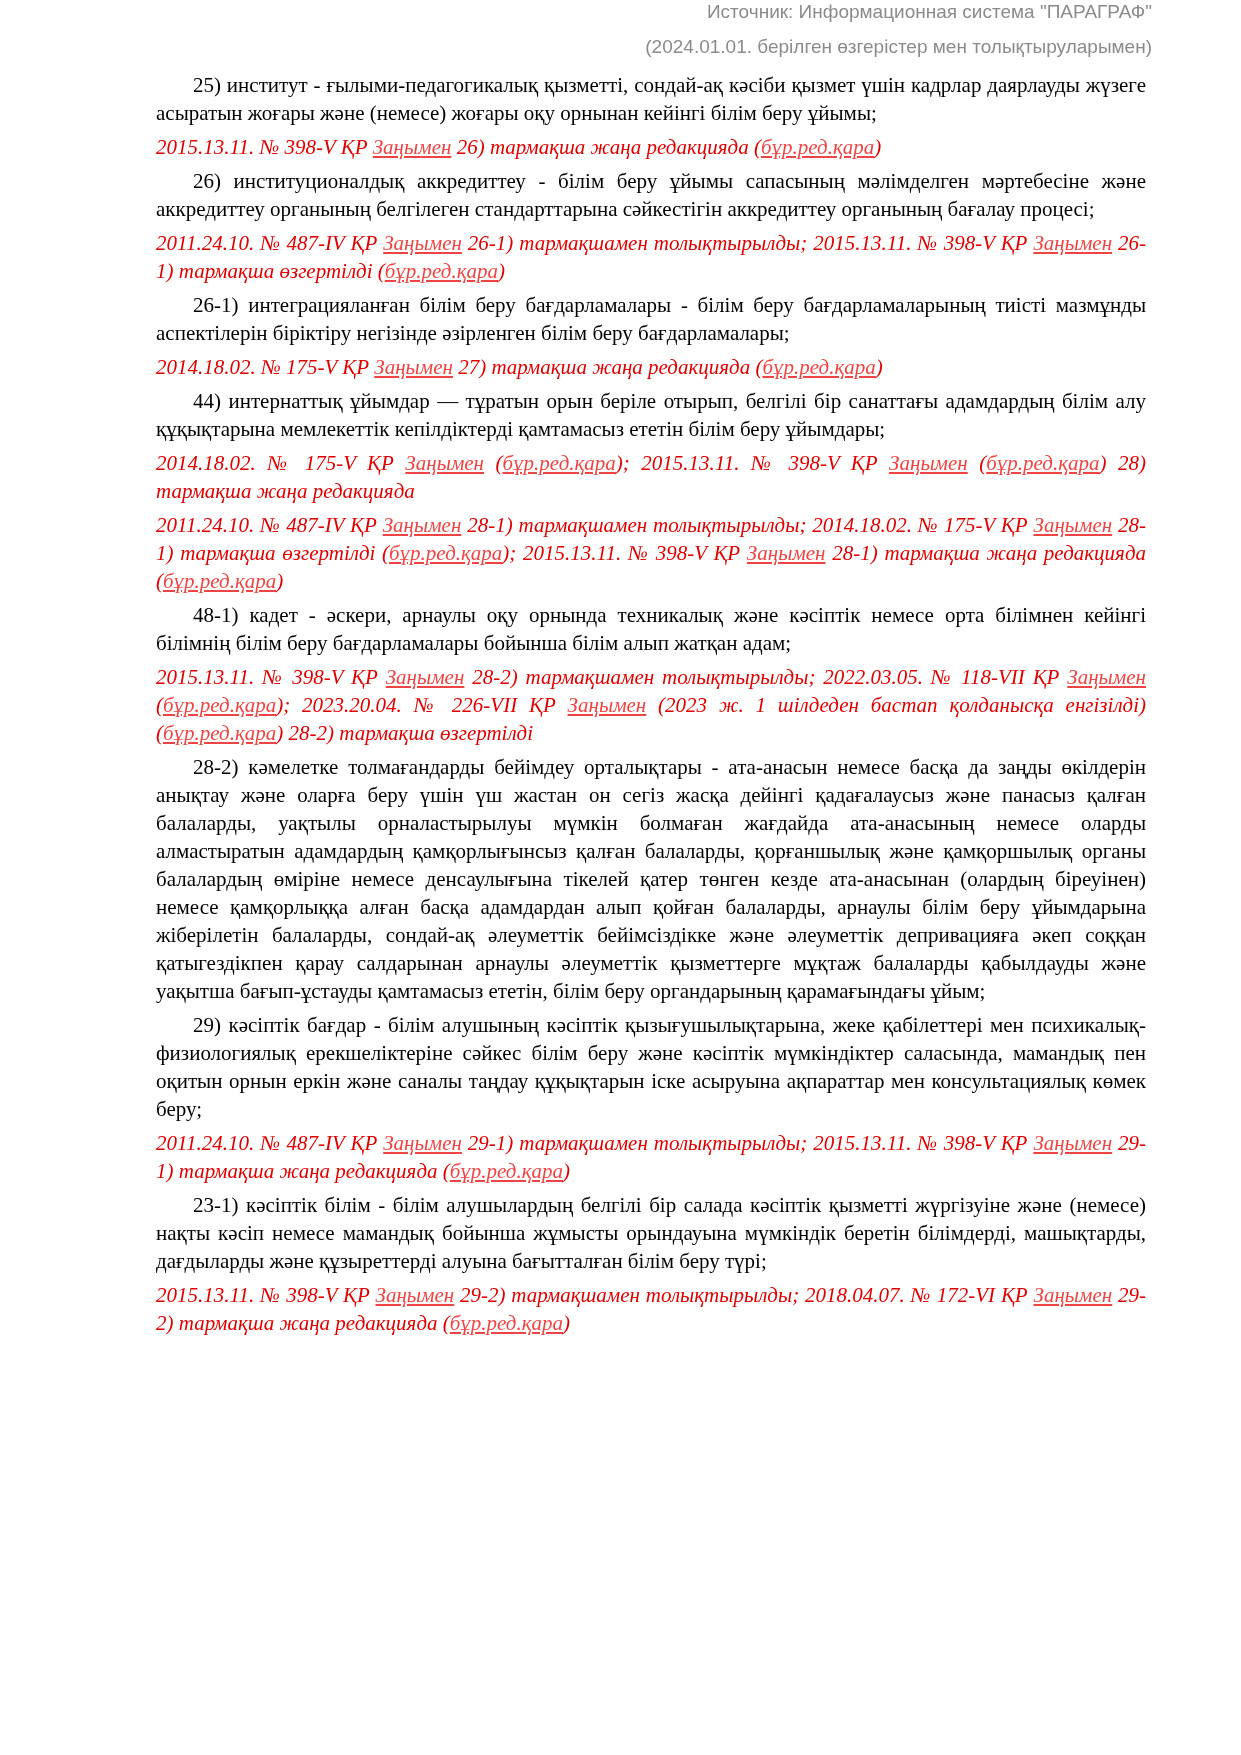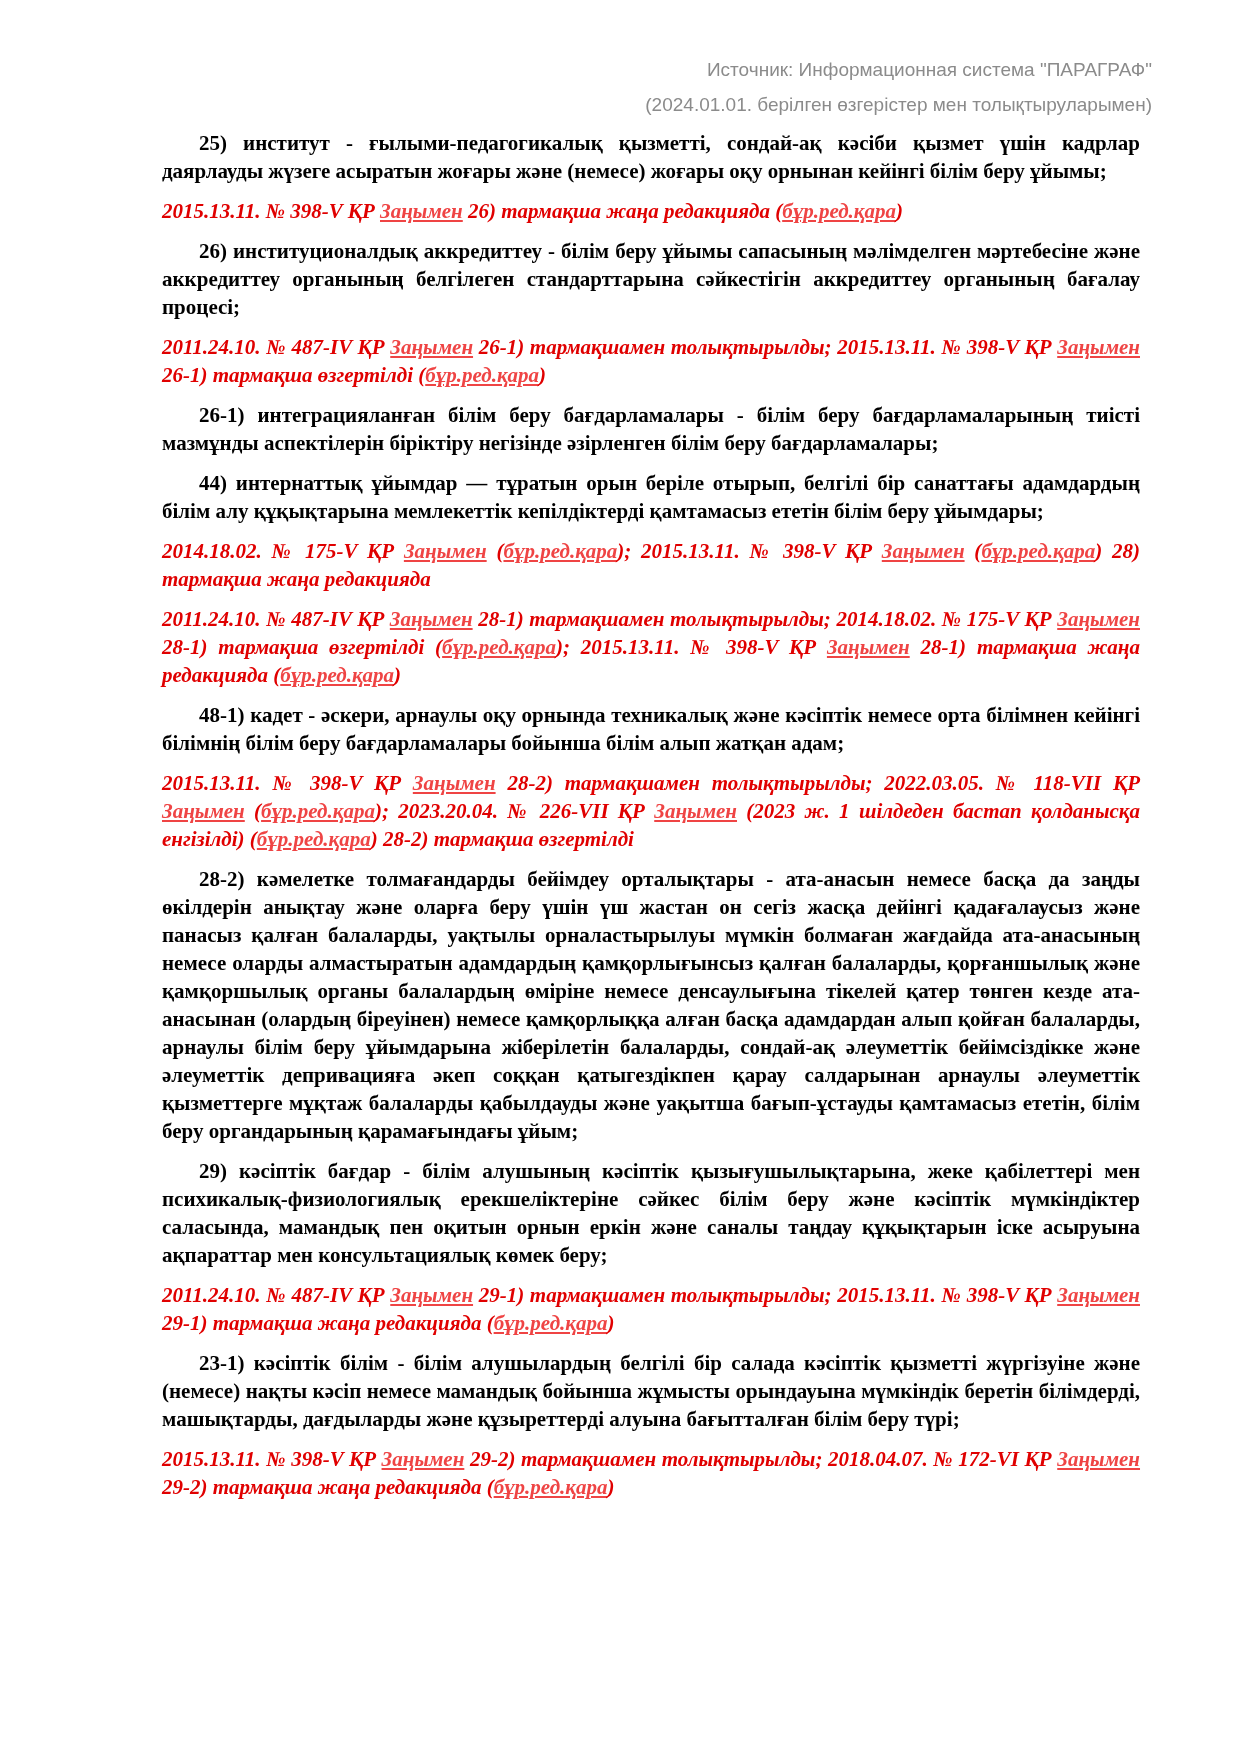--- a/index.html
+++ b/index.html
@@ -13,29 +13,28 @@
     font-size: 21px;
     color: #000000;
   }
   .textcol { margin-left: 150px; width: 1002px; }
   .doc-header {
     font-family: "Liberation Sans", sans-serif;
     color: #8b8b8b;
     font-size: 19px;
     line-height: 24px;
     text-align: right;
-    padding-top: 58px;
   }
   .doc-header .source-line { margin-bottom: 11px; }
   .doc-body {
     margin-top: 12px;
     line-height: 28px;
     text-align: justify;
   }
-  .doc-body p { margin: 12px; padding: 0; font-weight: bold; }
+  .doc-body p { margin: 6px; padding: 0; }
   p.paragraph { text-indent: 37px; color: #000000; }
   p.amendment { color: #e00000; font-style: italic; }
   a.doclink {
     color: #ef4444;
     text-decoration: underline;
     cursor: pointer;
     font-style: italic;
   }
 </style>
 </head>
@@ -46,20 +45,21 @@
     <div class="doc-header">
       <div class="source-line">Источник: Информационная система "ПАРАГРАФ"</div>
       <div class="subtitle-line">(2024.01.01. берілген өзгерістер мен толықтыруларымен)</div>
     </div>
     <div class="doc-body">
         <p class="paragraph">25) институт - ғылыми-педагогикалық қызметті, сондай-ақ кәсіби қызмет үшін кадрлар даярлауды жүзеге асыратын жоғары және (немесе) жоғары оқу орнынан кейінгі білім беру ұйымы;</p>
         <p class="amendment"><span>2015.13.11. № 398-V ҚР </span><a class="doclink" href="#">Заңымен</a><span> 26) тармақша жаңа редакцияда (</span><a class="doclink" href="#">бұр.ред.қара</a><span>)</span></p>
         <p class="paragraph">26) институционалдық аккредиттеу - білім беру ұйымы сапасының мәлімделген мәртебесіне және аккредиттеу органының белгілеген стандарттарына сәйкестігін аккредиттеу органының бағалау процесі;</p>
         <p class="amendment"><span>2011.24.10. № 487-IV ҚР </span><a class="doclink" href="#">Заңымен</a><span> 26-1) тармақшамен толықтырылды; 2015.13.11. № 398-V ҚР </span><a class="doclink" href="#">Заңымен</a><span> 26-1) тармақша өзгертілді (</span><a class="doclink" href="#">бұр.ред.қара</a><span>)</span></p>
         <p class="paragraph">26-1) интеграцияланған білім беру бағдарламалары - білім беру бағдарламаларының тиісті мазмұнды аспектілерін біріктіру негізінде әзірленген білім беру бағдарламалары;</p>
+        <p class="amendment"><span>2014.18.02. № 175-V ҚР </span><a class="doclink" href="#">Заңымен</a><span> 27) тармақша жаңа редакцияда (</span><a class="doclink" href="#">бұр.ред.қара</a><span>)</span></p>
         <p class="paragraph">44) интернаттық ұйымдар — тұратын орын беріле отырып, белгілі бір санаттағы адамдардың білім алу құқықтарына мемлекеттік кепілдіктерді қамтамасыз ететін білім беру ұйымдары;</p>
         <p class="amendment"><span>2014.18.02. № 175-V ҚР </span><a class="doclink" href="#">Заңымен</a><span> (</span><a class="doclink" href="#">бұр.ред.қара</a><span>); 2015.13.11. № 398-V ҚР </span><a class="doclink" href="#">Заңымен</a><span> (</span><a class="doclink" href="#">бұр.ред.қара</a><span>) 28) тармақша жаңа редакцияда</span></p>
         <p class="amendment"><span>2011.24.10. № 487-IV ҚР </span><a class="doclink" href="#">Заңымен</a><span> 28-1) тармақшамен толықтырылды; 2014.18.02. № 175-V ҚР </span><a class="doclink" href="#">Заңымен</a><span> 28-1) тармақша өзгертілді (</span><a class="doclink" href="#">бұр.ред.қара</a><span>); 2015.13.11. № 398-V ҚР </span><a class="doclink" href="#">Заңымен</a><span> 28-1) тармақша жаңа редакцияда (</span><a class="doclink" href="#">бұр.ред.қара</a><span>)</span></p>
         <p class="paragraph">48-1) кадет - әскери, арнаулы оқу орнында техникалық және кәсіптік немесе орта білімнен кейінгі білімнің білім беру бағдарламалары бойынша білім алып жатқан адам;</p>
         <p class="amendment"><span>2015.13.11. № 398-V ҚР </span><a class="doclink" href="#">Заңымен</a><span> 28-2) тармақшамен толықтырылды; 2022.03.05. № 118-VII ҚР </span><a class="doclink" href="#">Заңымен</a><span> (</span><a class="doclink" href="#">бұр.ред.қара</a><span>); 2023.20.04. № 226-VII ҚР </span><a class="doclink" href="#">Заңымен</a><span> (2023 ж. 1 шілдеден бастап қолданысқа енгізілді) (</span><a class="doclink" href="#">бұр.ред.қара</a><span>) 28-2) тармақша өзгертілді</span></p>
         <p class="paragraph">28-2) кәмелетке толмағандарды бейімдеу орталықтары - ата-анасын немесе басқа да заңды өкілдерін анықтау және оларға беру үшін үш жастан он сегіз жасқа дейінгі қадағалаусыз және панасыз қалған балаларды, уақтылы орналастырылуы мүмкін болмаған жағдайда ата-анасының немесе оларды алмастыратын адамдардың қамқорлығынсыз қалған балаларды, қорғаншылық және қамқоршылық органы балалардың өміріне немесе денсаулығына тікелей қатер төнген кезде ата-анасынан (олардың біреуінен) немесе қамқорлыққа алған басқа адамдардан алып қойған балаларды, арнаулы білім беру ұйымдарына жіберілетін балаларды, сондай-ақ әлеуметтік бейімсіздікке және әлеуметтік депривацияға әкеп соққан қатыгездікпен қарау салдарынан арнаулы әлеуметтік қызметтерге мұқтаж балаларды қабылдауды және уақытша бағып-ұстауды қамтамасыз ететін, білім беру органдарының қарамағындағы ұйым;</p>
         <p class="paragraph">29) кәсіптік бағдар - білім алушының кәсіптік қызығушылықтарына, жеке қабілеттері мен психикалық-физиологиялық ерекшеліктеріне сәйкес білім беру және кәсіптік мүмкіндіктер саласында, мамандық пен оқитын орнын еркін және саналы таңдау құқықтарын іске асыруына ақпараттар мен консультациялық көмек беру;</p>
         <p class="amendment"><span>2011.24.10. № 487-IV ҚР </span><a class="doclink" href="#">Заңымен</a><span> 29-1) тармақшамен толықтырылды; 2015.13.11. № 398-V ҚР </span><a class="doclink" href="#">Заңымен</a><span> 29-1) тармақша жаңа редакцияда (</span><a class="doclink" href="#">бұр.ред.қара</a><span>)</span></p>
         <p class="paragraph">23-1) кәсіптік білім - білім алушылардың белгілі бір салада кәсіптік қызметті жүргізуіне және (немесе) нақты кәсіп немесе мамандық бойынша жұмысты орындауына мүмкіндік беретін білімдерді, машықтарды, дағдыларды және құзыреттерді алуына бағытталған білім беру түрі;</p>
         <p class="amendment"><span>2015.13.11. № 398-V ҚР </span><a class="doclink" href="#">Заңымен</a><span> 29-2) тармақшамен толықтырылды; 2018.04.07. № 172-VI ҚР </span><a class="doclink" href="#">Заңымен</a><span> 29-2) тармақша жаңа редакцияда (</span><a class="doclink" href="#">бұр.ред.қара</a><span>)</span></p>

